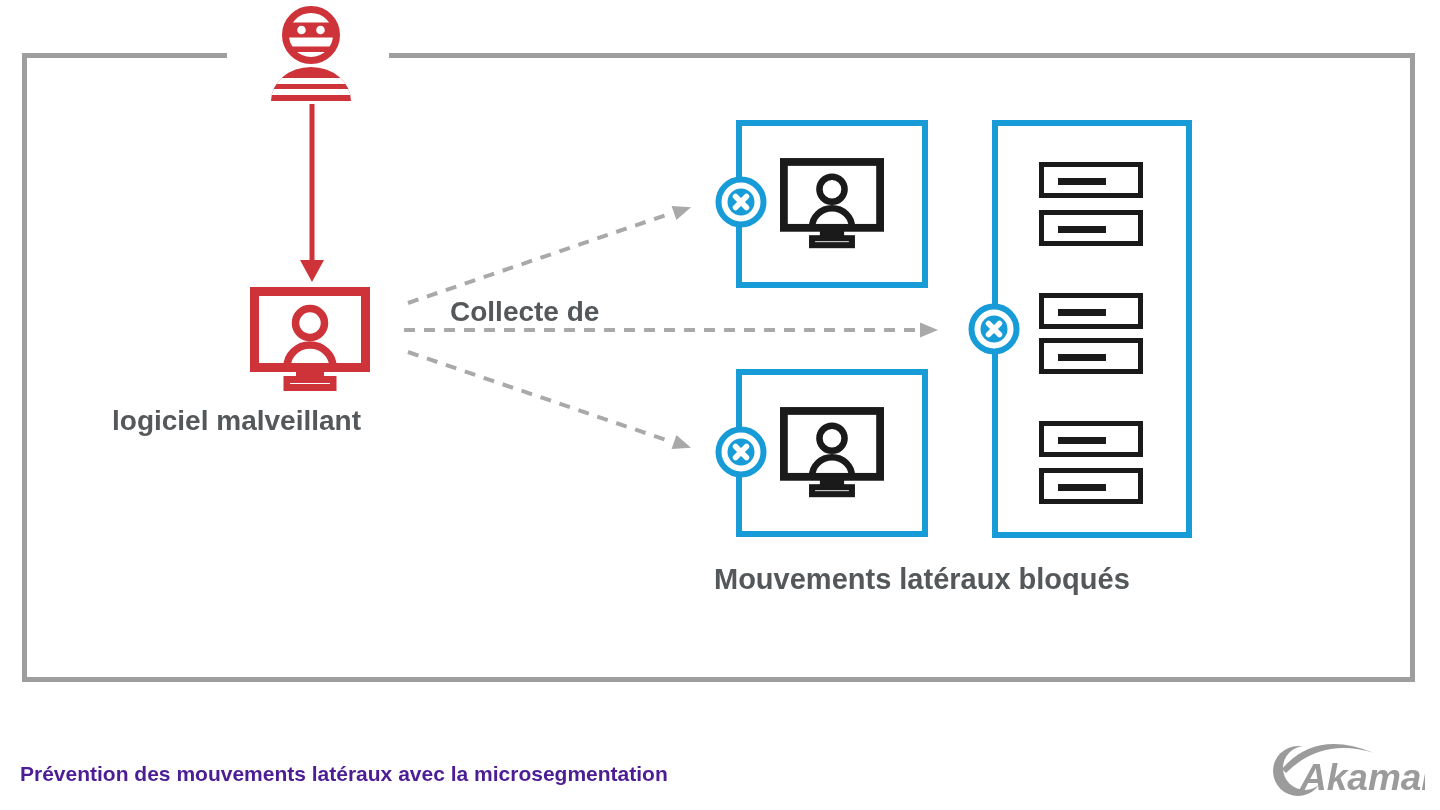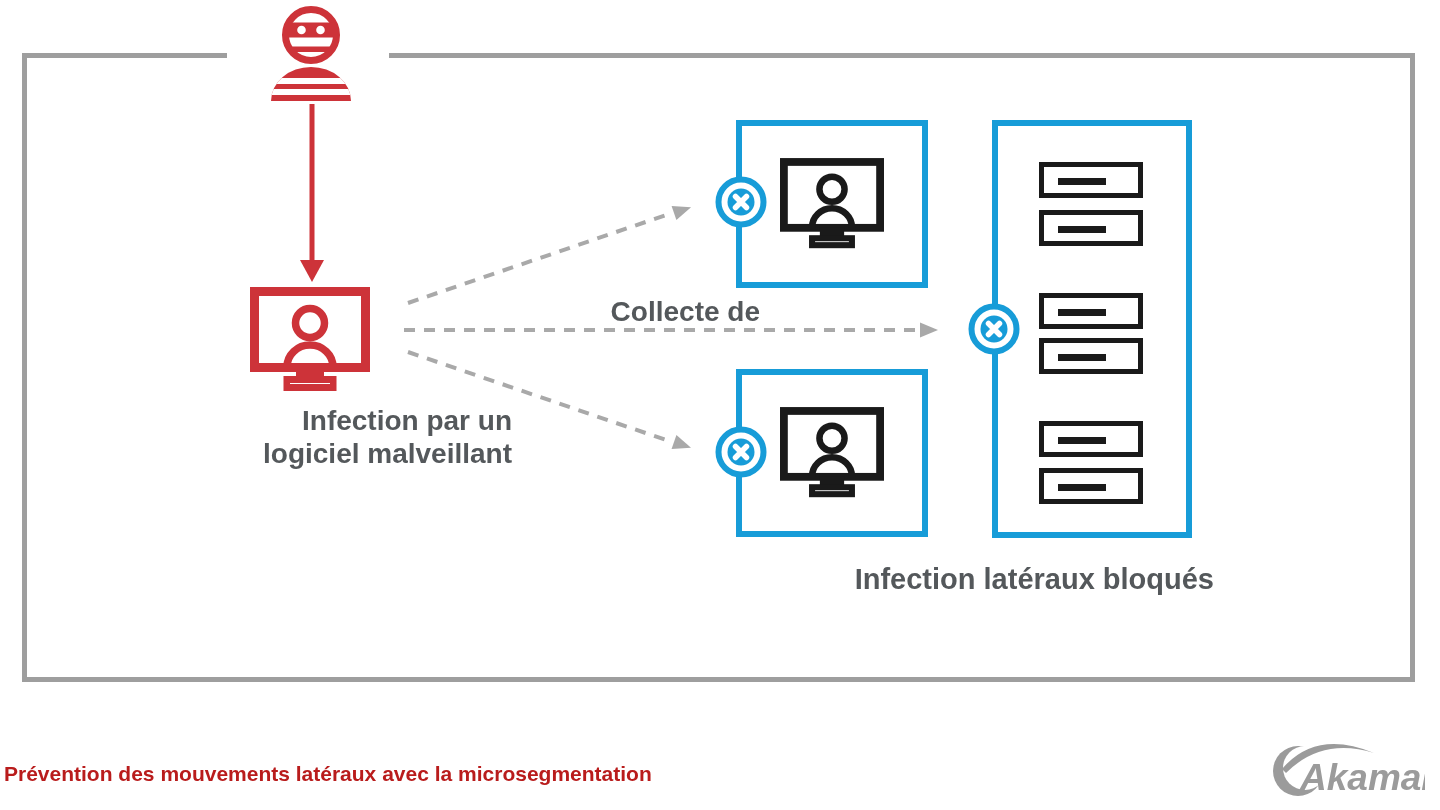--- a/index.html
+++ b/index.html
@@ -3,26 +3,26 @@
 <meta charset="utf-8">
 <style>
   html,body{margin:0;padding:0;background:#fff;}
   .canvas{position:relative;width:1440px;height:810px;background:#ffffff;overflow:hidden;
           font-family:"Liberation Sans", sans-serif;}
   .abs{position:absolute;}
   
   .frame{left:22px;top:53px;width:1393px;height:629px;border:5px solid #9E9E9E;box-sizing:border-box;}
   .frame-gap{left:227px;top:49px;width:162px;height:14px;background:#fff;}
   
-  .txt{color:#54585B;text-align:right;}
+  .txt{color:#54585B;text-align:left;}
   .infection-title{left:112px;top:404px;width:400px;font-size:28px;font-weight:bold;line-height:33px;}
   .infection-sub{left:112px;top:482px;width:400px;font-size:24px;font-weight:400;line-height:30px;}
   .collecte{left:450px;top:294px;width:310px;font-size:28px;font-weight:bold;line-height:35px;}
   .blocked{left:714px;top:561px;width:500px;font-size:29px;font-weight:bold;line-height:36px;}
-  .caption{left:4px;top:762px;font-size:21px;font-weight:bold;color:#b91c1c;text-align:center;}
+  .caption{left:20px;top:762px;font-size:21px;font-weight:bold;color:#4c1d95;text-align:center;}
   
   .target-box{width:192px;height:168px;border:6px solid #179CD8;box-sizing:border-box;
               display:flex;align-items:center;justify-content:center;background:#fff;}
   .target-box.one{left:736px;top:120px;}
   .target-box.two{left:736px;top:369px;}
   .server-box{left:992px;top:120px;width:200px;height:418px;border:6px solid #179CD8;
               box-sizing:border-box;background:#fff;}
   .server-row{position:absolute;left:41px;width:104px;height:36px;border:5px solid #1A1A1A;
               box-sizing:border-box;background:#fff;}
   .server-row .bar{position:absolute;left:14px;top:11px;width:48px;height:7px;background:#1A1A1A;}
@@ -95,21 +95,20 @@
       <line x1="408" y1="352" x2="672" y2="442" stroke-width="4" stroke-dasharray="11 9"></line>
       <polygon points="0,-7.5 18,0 0,7.5" transform="translate(674,442) rotate(19)" stroke="none"></polygon>
     </g>
   </svg>
 
   <svg class="abs red-monitor" viewBox="0 0 120 106">
     <use href="#sym-monitor"></use>
   </svg>
 
   <div class="abs txt infection-title">
-    <div>Infection par un</div>
     <div>logiciel malveillant</div>
   </div>
 
   <div class="abs txt collecte">
     <div>Collecte de</div>
   </div>
 
   <div class="abs target-box one">
     <svg class="black-monitor" viewBox="0 0 120 106">
       <use href="#sym-monitor"></use>
@@ -146,21 +145,21 @@
       <use href="#sym-badge"></use>
     </svg>
   <svg class="abs badge b2" viewBox="0 0 52 52">
       <use href="#sym-badge"></use>
     </svg>
   <svg class="abs badge b3" viewBox="0 0 52 52">
       <use href="#sym-badge"></use>
     </svg>
 
   <div class="abs txt blocked">
-    <div>Infection latéraux bloqués</div>
+    <div>Mouvements latéraux bloqués</div>
   </div>
 
   <div class="abs caption">Prévention des mouvements latéraux avec la microsegmentation</div>
 
   <svg class="abs logo-svg" viewBox="0 0 155 65">
     <circle cx="28" cy="36" r="25" fill="#9B9B9B"></circle>
     <circle cx="35" cy="33" r="22" fill="#ffffff"></circle>
     <path d="M12,34 Q46,-6 104,18 Q52,2 16,38 Z" fill="#9B9B9B"></path>
     <text x="30" y="55" font-size="37" font-weight="bold" font-style="italic" fill="#9B9B9B" font-family="Liberation Sans, sans-serif">Akamai</text>
   </svg>

